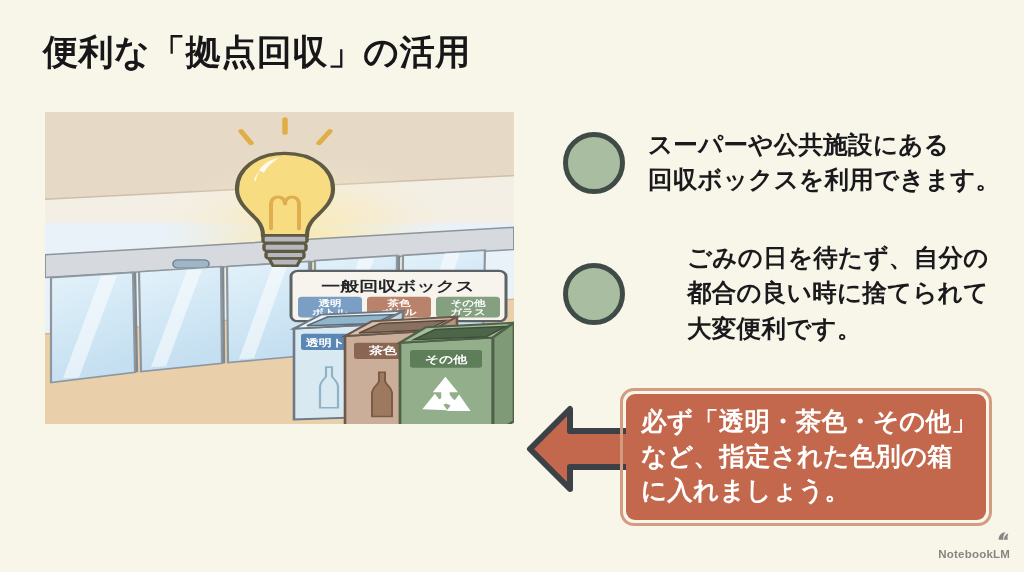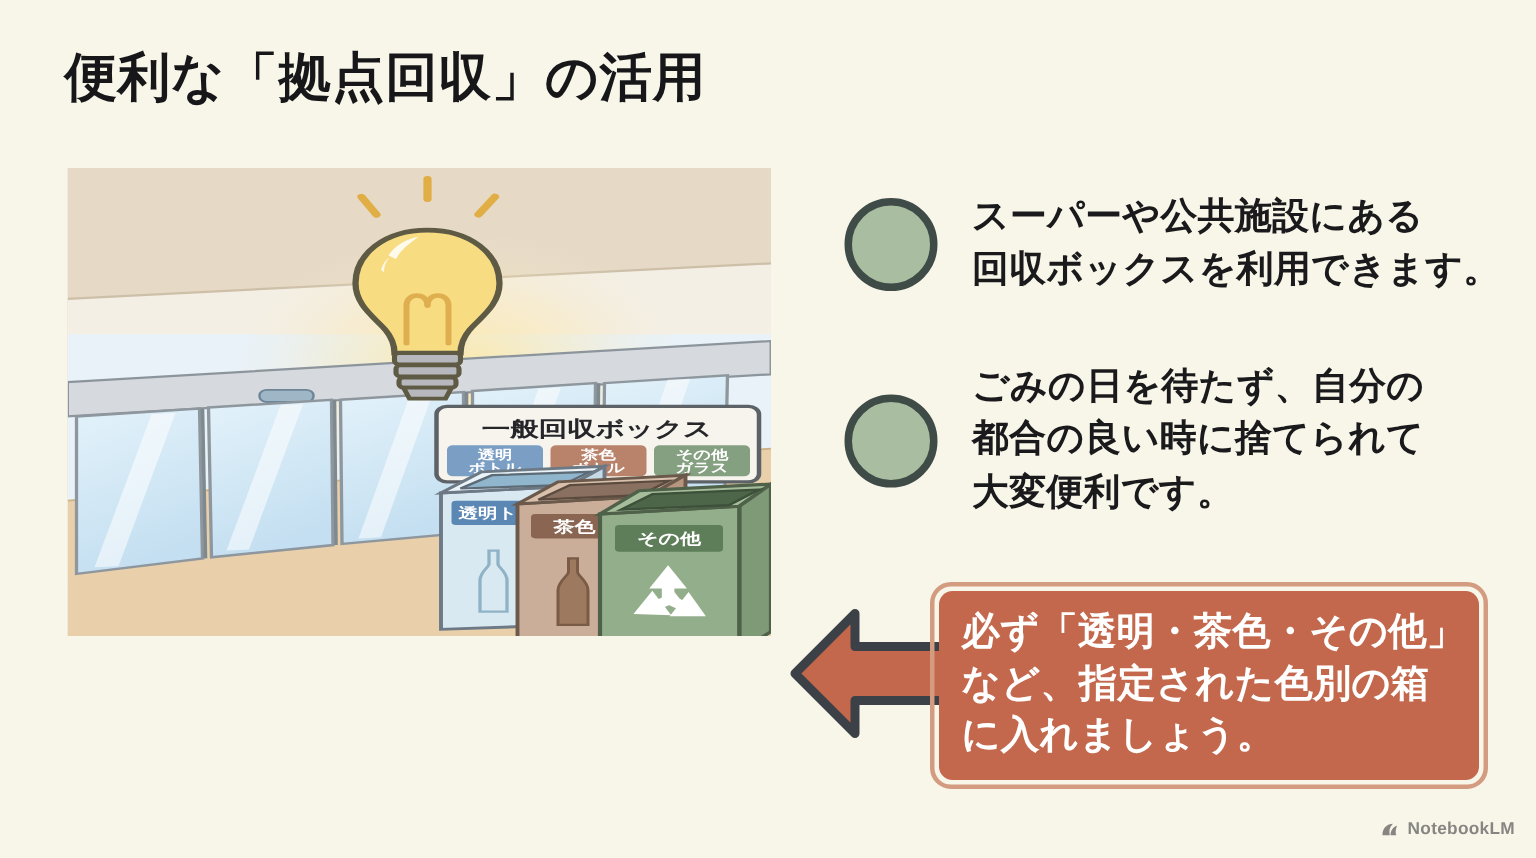--- a/index.html
+++ b/index.html
@@ -44,21 +44,21 @@
   }
   #illustration svg { display: block; width: 100%; height: 100%; }
 
   
   .bullet-row {
     position: absolute;
     display: flex;
     align-items: center;
   }
   #bullet-0 { left: 563px; top: 127px; }
-  #bullet-1 { left: 563px; top: 240px; }
+  #bullet-1 { left: 563px; top: 240px; gap: 39px; }
   .bullet-dot {
     width: 62px;
     height: 62px;
     border-radius: 50%;
     background: #a9bda0;
     border: 5px solid #3f4b46;
     box-sizing: border-box;
     flex: 0 0 auto;
     margin-top: 2px;
   }
@@ -118,23 +118,24 @@
     width: 108px;
     height: 106px;
   }
 
   
   #watermark {
     position: absolute;
     right: 14px;
     bottom: 12px;
     display: flex;
-    align-items: flex-start;
+    align-items: flex-end;
     gap: 5px;
     opacity: 0.65;
+    flex-direction: column;
   }
   #watermark-label {
     font-size: 11.5px;
     font-weight: 600;
     color: #4a4a4a;
     letter-spacing: 0.2px;
   }
 </style>
 </head>
 <body>

